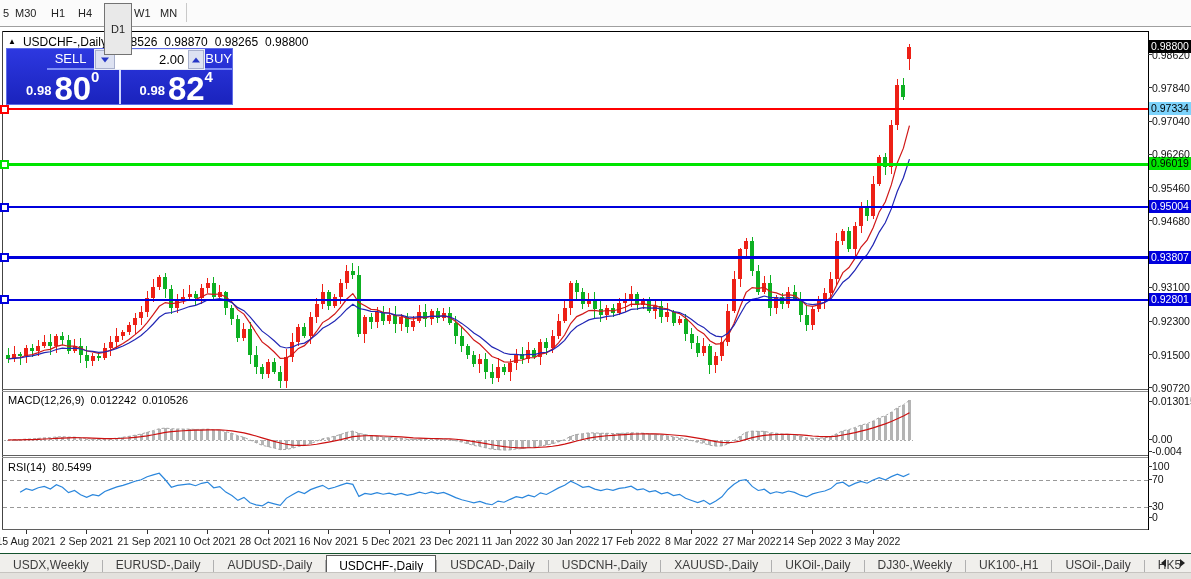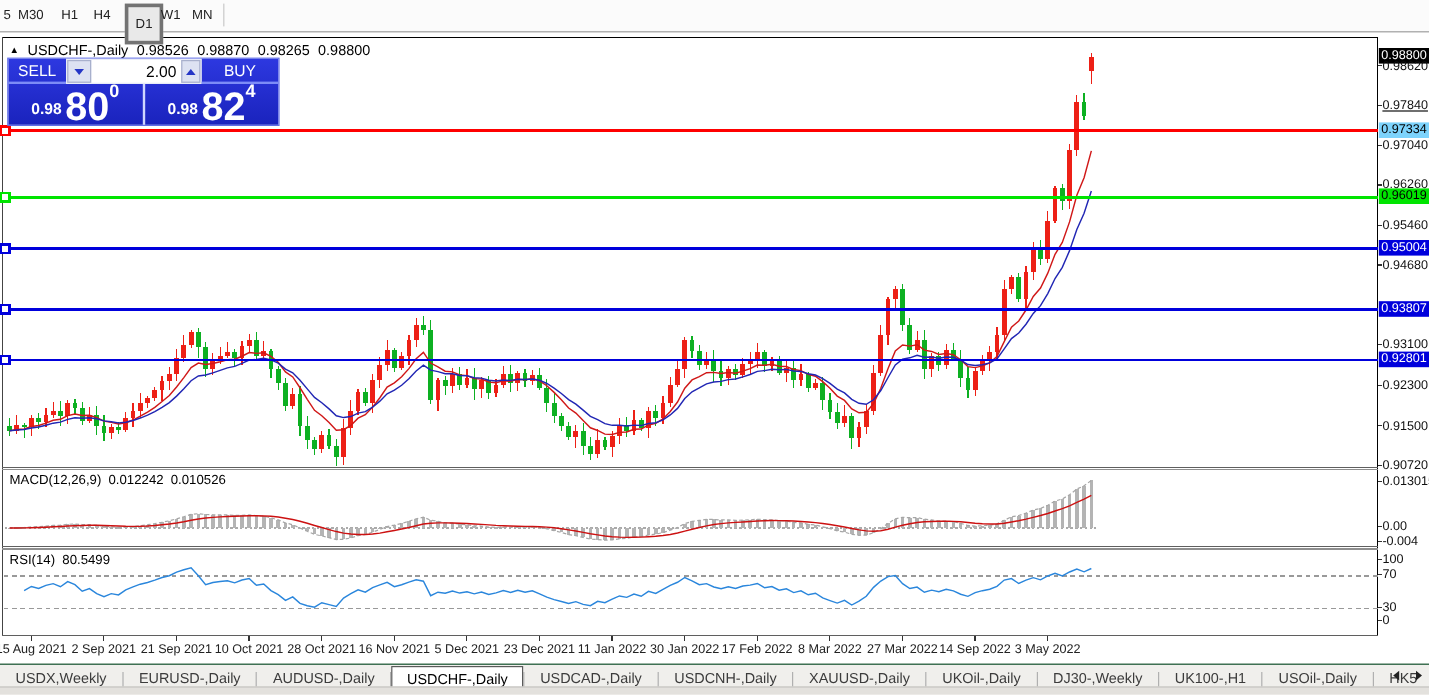--- a/index.html
+++ b/index.html
@@ -4,36 +4,36 @@
 <style>
   html,body{margin:0;padding:0;background:#fff;}
   #app{position:relative;width:1191px;height:579px;background:#fff;overflow:hidden;
        font-family:"Liberation Sans", sans-serif;-webkit-font-smoothing:none;}
   svg{position:absolute;left:0;top:0;z-index:1;}
 
   
   #toolbar{position:absolute;left:0;top:0;width:100%;height:26px;background:#fbfbfb;
            border-bottom:1px solid #9f9f9f;z-index:3;}
   .tf{position:absolute;top:7px;font-size:11px;color:#222;cursor:default;}
-  .tf.active{top:3px;padding:8px 6px;background:#e9e9e9;border:3px solid #737373;}
+  .tf.active{top:3px;padding:19px 6px;background:#e9e9e9;border:1px solid #737373;}
   #tfsep{position:absolute;left:186px;top:3px;width:1px;height:19px;background:#c9c9c9;}
 
   
   #title{position:absolute;left:8px;top:35px;z-index:2;font-size:12px;color:#000;
          display:flex;gap:7px;white-space:nowrap;}
   #title .arr{font-size:8px;padding-top:2px;}
 
   
   #tradepanel{position:absolute;left:6px;top:48px;width:227px;height:57px;z-index:2;
               background:linear-gradient(#2d38e0,#1a23bd);border:1px solid #5f6de8;box-sizing:border-box;}
   .tp-row1{display:flex;height:21px;}
   .tp-btn{display:flex;align-items:center;justify-content:center;background:transparent;border:none;
           border-bottom:2px solid #7d8cf7;color:#fff;font-size:13px;
           font-family:"Liberation Sans",sans-serif;cursor:pointer;padding:0;}
-  .tp-btn.sell{width:48px;}
+  .tp-btn.sell{width:48px;margin-left:40px;}
   .tp-btn.buy{flex:1;}
   .tp-spin{display:flex;width:113px;background:#d7dcef;border:1px solid #e8ecf8;box-sizing:border-box;}
   .spin-btn{width:20px;border:1px solid #a8b0cc;background:#dde2f2;position:relative;cursor:pointer;padding:0;}
   .spin-btn.up{width:16px;}
   .tri{position:absolute;left:50%;top:50%;width:0;height:0;border-left:4px solid transparent;
        border-right:4px solid transparent;transform:translate(-50%,-50%);}
   .tri.down{border-top:5px solid #2536c6;}
   .tri.up{border-bottom:5px solid #2536c6;}
   .spin-val{flex:1;background:#fff;font-size:13px;color:#000;text-align:right;
             padding:2px 4px 0 0;box-sizing:border-box;}
@@ -680,21 +680,21 @@
       </button>
   </div>
 
 <div class="badge" style="left: 1149px; top: 102px; background: #7dd3fc; color: rgb(0, 0, 0);">0.97334</div>
     <div class="badge" style="left: 1149px; top: 157.403px; background: rgb(0, 228, 0); color: rgb(0, 0, 0);">0.96019</div>
     <div class="badge" style="left: 1149px; top: 200.167px; background: rgb(0, 0, 220); color: rgb(255, 255, 255);">0.95004</div>
     <div class="badge" style="left: 1149px; top: 250.599px; background: rgb(0, 0, 220); color: rgb(255, 255, 255);">0.93807</div>
     <div class="badge" style="left: 1149px; top: 292.984px; background: rgb(0, 0, 220); color: rgb(255, 255, 255);">0.92801</div>
     <div class="badge" style="left: 1149px; top: 40.2347px; background: rgb(0, 0, 0); color: rgb(255, 255, 255);">0.98800</div>
     <div class="axlab" style="left: 1152px; top: 48.8184px;">0.98620</div>
-    <div class="axlab" style="left: 1152px; top: 81.6813px; text-decoration: underline;">0.97840</div>
+    <div class="axlab" style="left: 1152px; top: 81.6813px;">0.97840</div>
     <div class="axlab" style="left: 1152px; top: 115.387px;">0.97040</div>
     <div class="axlab" style="left: 1152px; top: 148.25px;">0.96260</div>
     <div class="axlab" style="left: 1152px; top: 181.955px;">0.95460</div>
     <div class="axlab" style="left: 1152px; top: 214.818px;">0.94680</div>
     <div class="axlab" style="left: 1152px; top: 281.386px;">0.93100</div>
     <div class="axlab" style="left: 1152px; top: 315.092px;">0.92300</div>
     <div class="axlab" style="left: 1152px; top: 348.797px;">0.91500</div>
     <div class="axlab" style="left: 1152px; top: 381.66px;">0.90720</div>
     <div class="axlab" style="left: 1152px; top: 395px;">0.013015</div>
     <div class="axlab" style="left: 1152px; top: 433px;">0.00</div>

